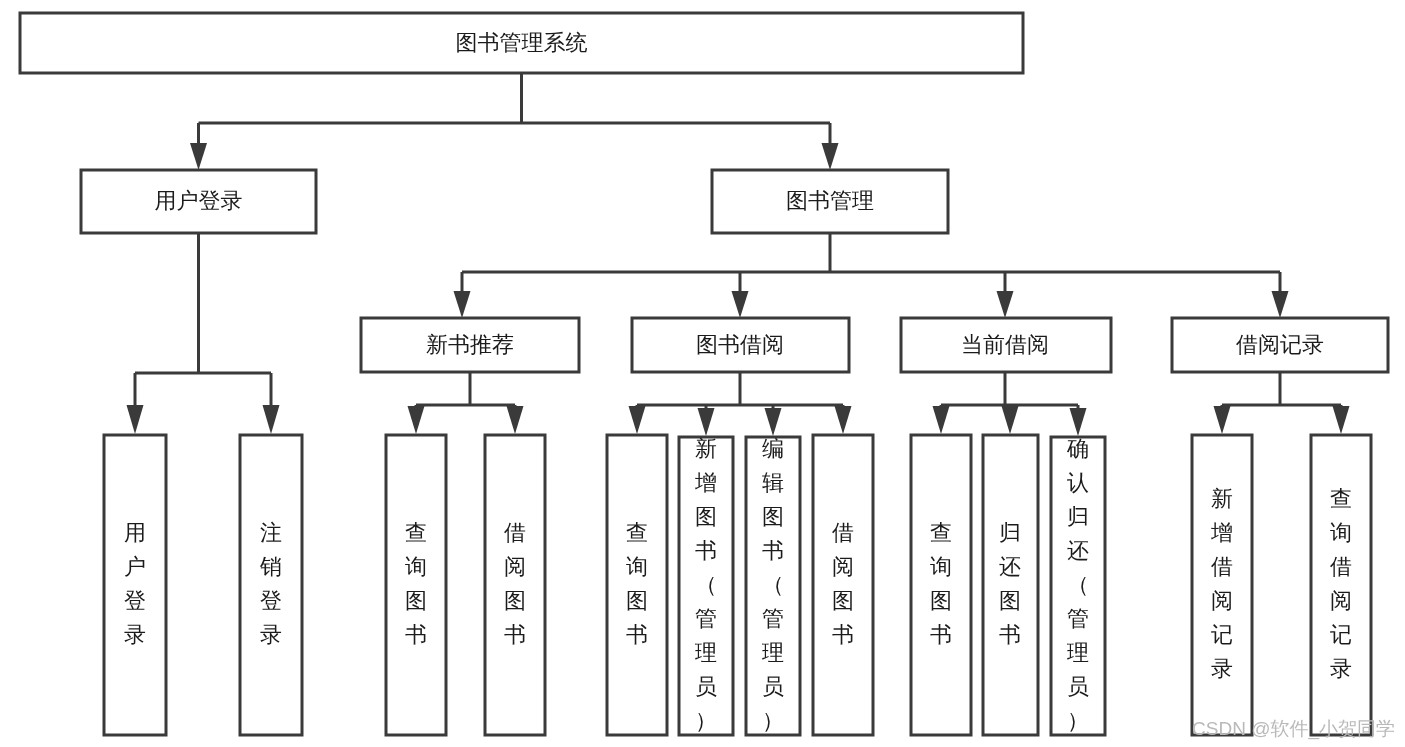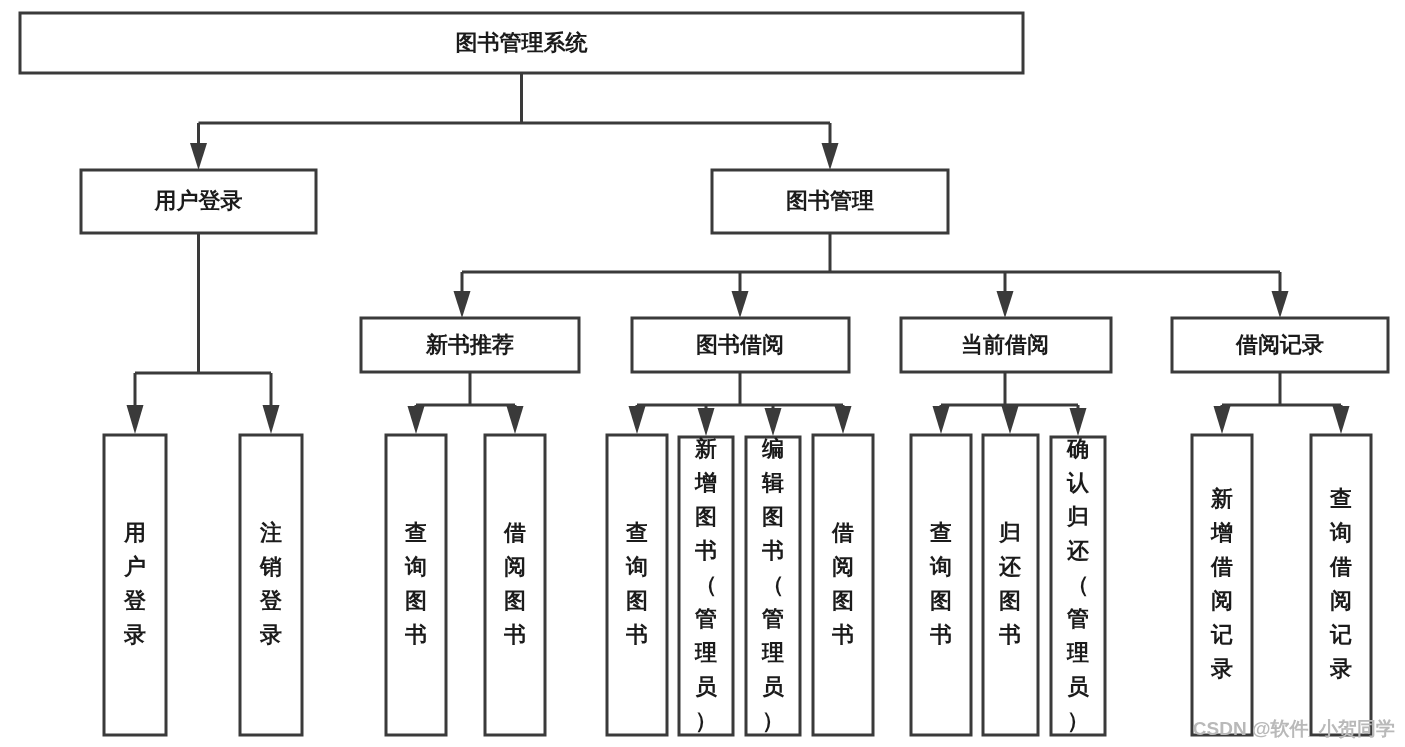--- a/index.html
+++ b/index.html
@@ -12,21 +12,20 @@
     width: 1405px;
     height: 747px;
     font-family: "Liberation Sans", "DejaVu Sans", sans-serif;
     overflow: hidden;
     position: relative;
   }
   #diagram-root {
     position: relative;
     width: 1405px;
     height: 747px;
-    font-weight: bold;
   }
   svg#tree-svg {
     position: absolute;
     left: 0;
     top: 0;
     width: 1405px;
     height: 747px;
     display: block;
   }
   .node-box {

